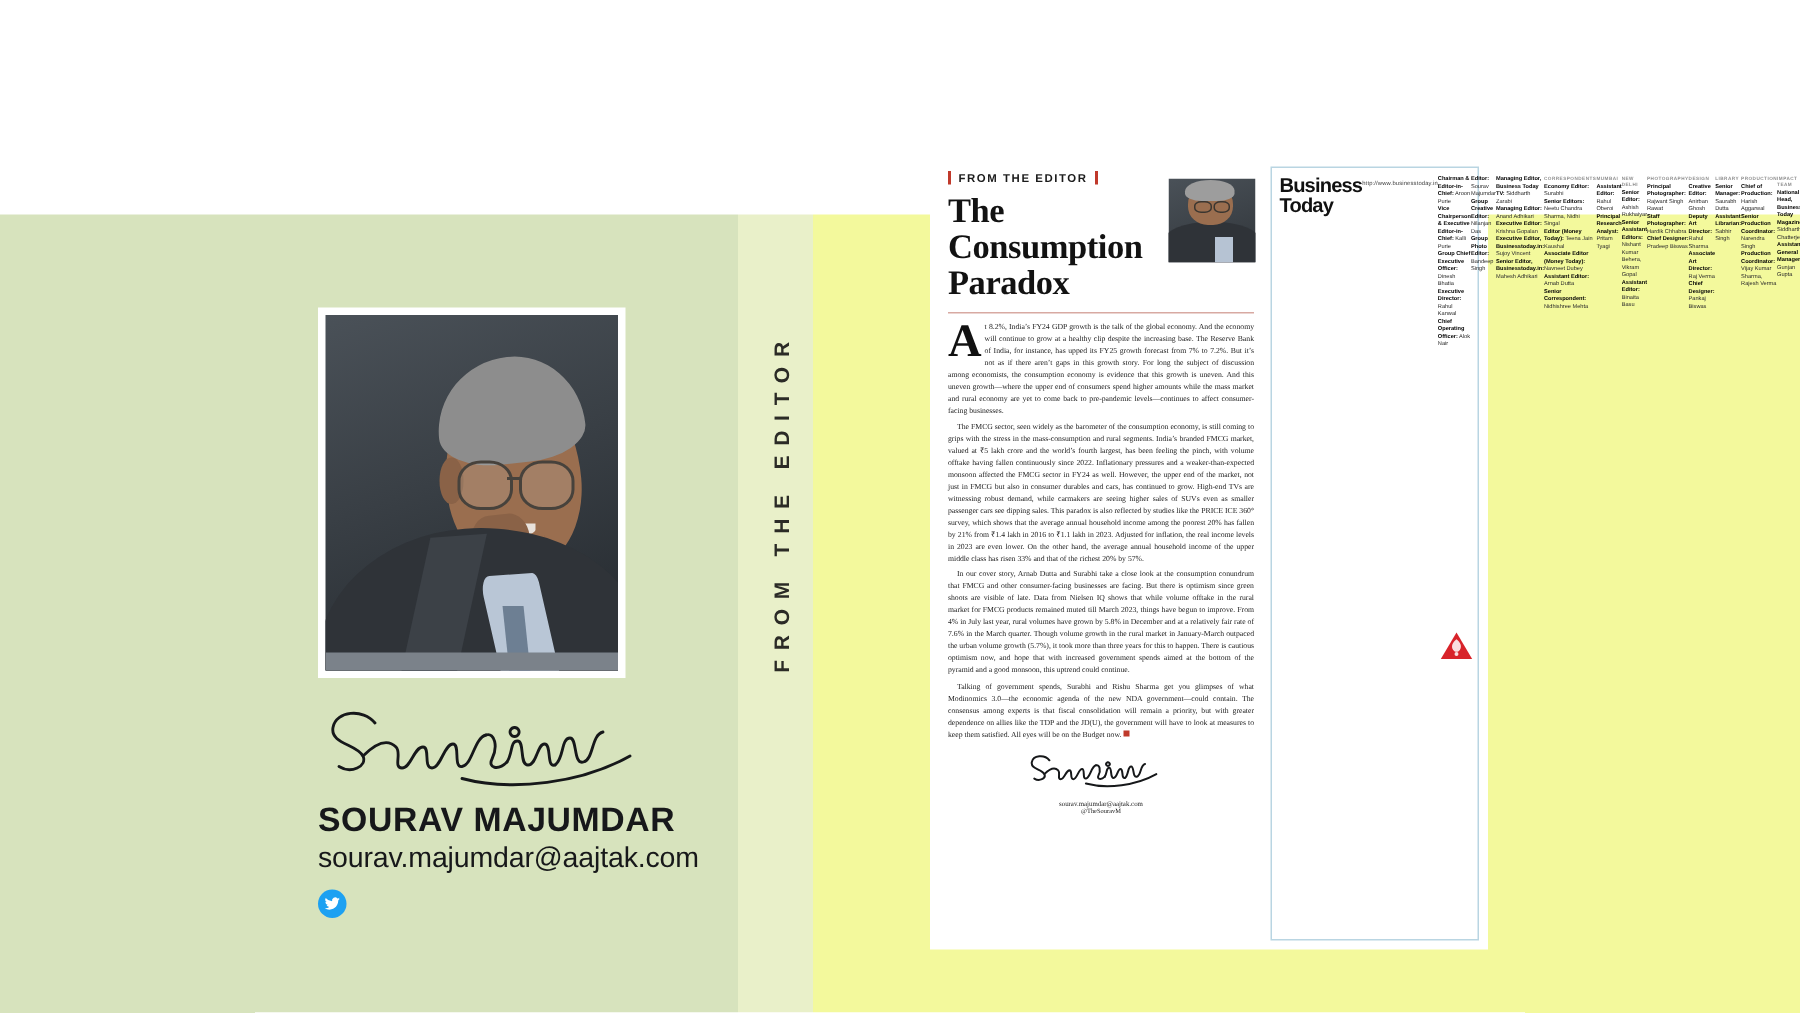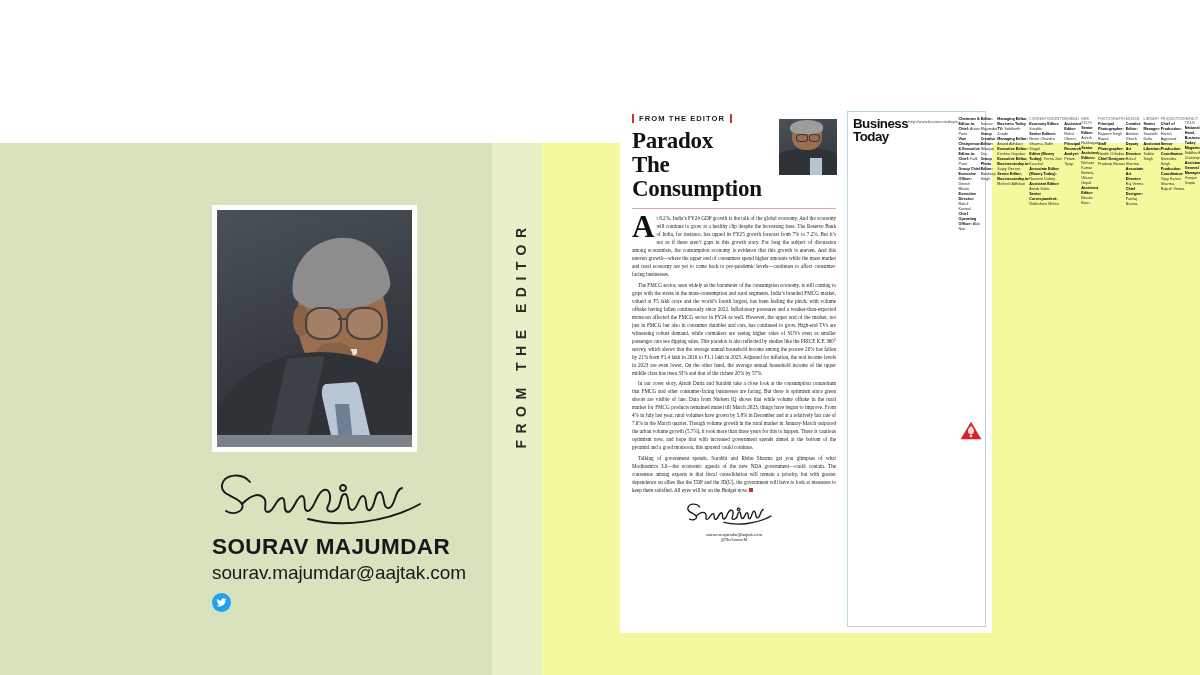--- a/index.html
+++ b/index.html
@@ -261,22 +261,22 @@
 
     <div id="mag-left">
 
       <div id="kicker-row">
         <span class="kick-bar"></span>
         <span id="kicker-text">FROM THE EDITOR</span>
         <span class="kick-bar"></span>
       </div>
 
       <div id="headline">
+        <div>The Consumption</div>
         <div>Paradox</div>
-        <div>The Consumption</div>
       </div>
 
       <div id="hl-photo">
         <div class="pp"></div>
           <div class="bd"></div>
           <div class="sh"></div>
         <div class="hh"></div>
           <div class="hr"></div>
         <div class="g1"></div>
           <div class="g2"></div>

